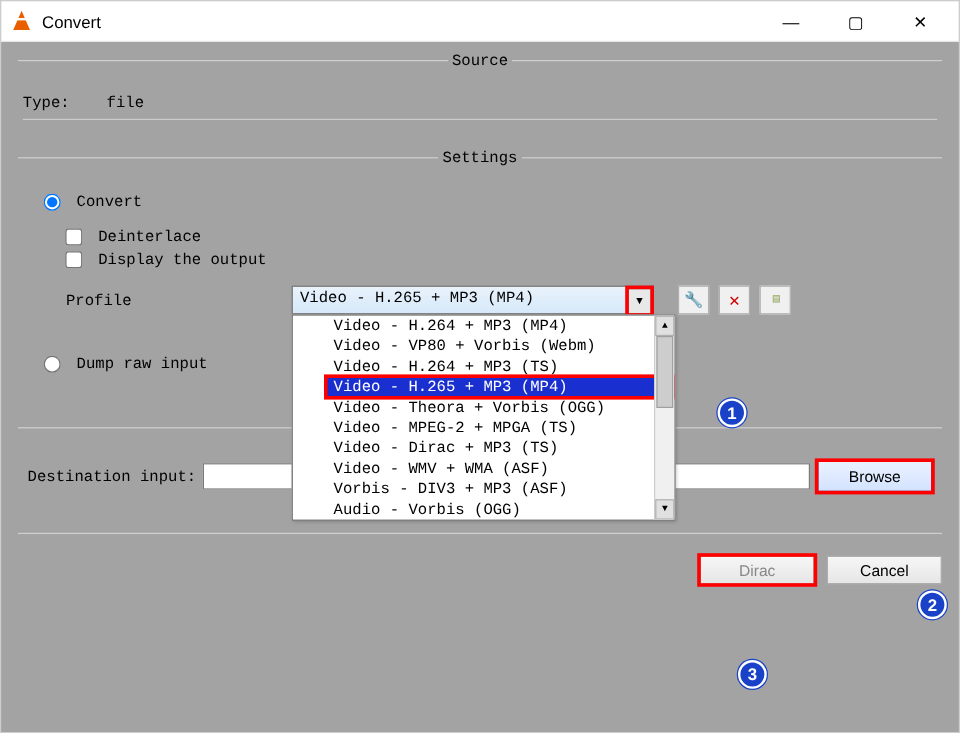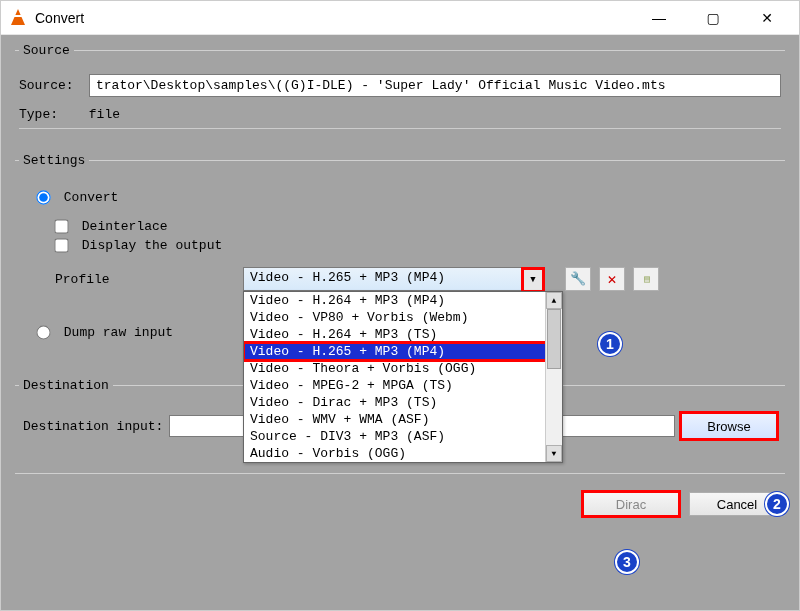--- a/index.html
+++ b/index.html
@@ -43,21 +43,21 @@
     .winbtns { margin-left: auto; display: flex; gap: 18px; padding-right: 6px; }
     .winbtn { width: 36px; height: 28px; display:flex; align-items:center; justify-content:center; font-size: 14px; font-family: "Segoe UI", sans-serif; }
     .content { padding: 8px 14px; }
     fieldset {
       border: 1px solid #d0d0d0;
       border-left: none; border-right: none; border-bottom: none;
       padding: 10px 4px 18px 4px;
       margin-bottom: 6px;
       position: relative;
     }
-    legend { padding: 0 4px; font-size: 13px; }
+    legend { padding: 0 4px; font-size: 13px; text-align: center; }
     .row { display: flex; align-items: center; gap: 8px; margin: 6px 0; }
     .lbl { min-width: 62px; }
     .src-input {
       flex: 1;
       border: 1px solid #7a7a7a;
       padding: 3px 6px;
       font-family: inherit;
       font-size: 13px;
       background: #fff;
     }
@@ -93,21 +93,21 @@
       border: 1px solid #666;
       background: #fff;
       z-index: 10;
       box-shadow: 1px 1px 3px rgba(0,0,0,0.25);
     }
     .dropdown-inner {
       max-height: 188px;
       overflow: hidden;
       position: relative;
     }
-    .dd-item { padding: 1px 6px; white-space: nowrap; font-size: 13px; }
+    .dd-item { padding: 1px 6px; white-space: nowrap; font-size: 13px; margin-left: 28px; }
     .dd-item.highlight { background: #1a2fd0; color: #fff; }
     .dd-scroll { position:absolute; right:0; top:0; bottom:0; width:17px; background:#f0f0f0; border-left:1px solid #ccc; }
     .dd-scroll-btn { height:17px; display:flex; align-items:center; justify-content:center; font-size:8px; background:#e0e0e0; border:1px solid #b0b0b0; }
     .dd-scroll-thumb { position:absolute; top:17px; left:1px; right:1px; height:60px; background:#cdcdcd; border:1px solid #a0a0a0; }
     .dd-scroll-btn.bot { position:absolute; bottom:0; left:0; right:0; }
     .iconbtn {
       width: 26px; height: 24px;
       border: 1px solid #b0b0b0;
       background: #f0f0f0;
       display:inline-flex; align-items:center; justify-content:center;
@@ -164,24 +164,20 @@
     <div class="winbtns">
       <div class="winbtn">—</div>
       <div class="winbtn">▢</div>
       <div class="winbtn">✕</div>
     </div>
   </div>
 
   <div class="content">
     <fieldset>
       <legend>Source</legend>
-      <div class="row">
-        <span class="lbl">Source:</span>
-        <input class="src-input" value="trator\Desktop\samples\((G)I-DLE) - 'Super Lady' Official Music Video.mts" style="">
-      </div>
       <div class="type-row">
         <span class="tlbl">Type:</span>
         <span>file</span>
       </div>
     </fieldset>
 
     <fieldset>
       <legend>Settings</legend>
 
       <div class="radio-row">
@@ -218,21 +214,21 @@
           <div class="dropdown">
             <div class="dropdown-inner">
               <div class="dd-item">Video - H.264 + MP3 (MP4)</div>
               <div class="dd-item">Video - VP80 + Vorbis (Webm)</div>
               <div class="dd-item">Video - H.264 + MP3 (TS)</div>
               <div class="dd-item highlight redbox">Video - H.265 + MP3 (MP4)</div>
               <div class="dd-item">Video - Theora + Vorbis (OGG)</div>
               <div class="dd-item">Video - MPEG-2 + MPGA (TS)</div>
               <div class="dd-item">Video - Dirac + MP3 (TS)</div>
               <div class="dd-item">Video - WMV + WMA (ASF)</div>
-              <div class="dd-item">Source - DIV3 + MP3 (ASF)</div>
+              <div class="dd-item">Vorbis - DIV3 + MP3 (ASF)</div>
               <div class="dd-item">Audio - Vorbis (OGG)</div>
               <div class="dd-scroll">
                 <div class="dd-scroll-btn">▲</div>
                 <div class="dd-scroll-thumb"></div>
                 <div class="dd-scroll-btn bot">▼</div>
               </div>
             </div>
           </div>
         </div>
 

